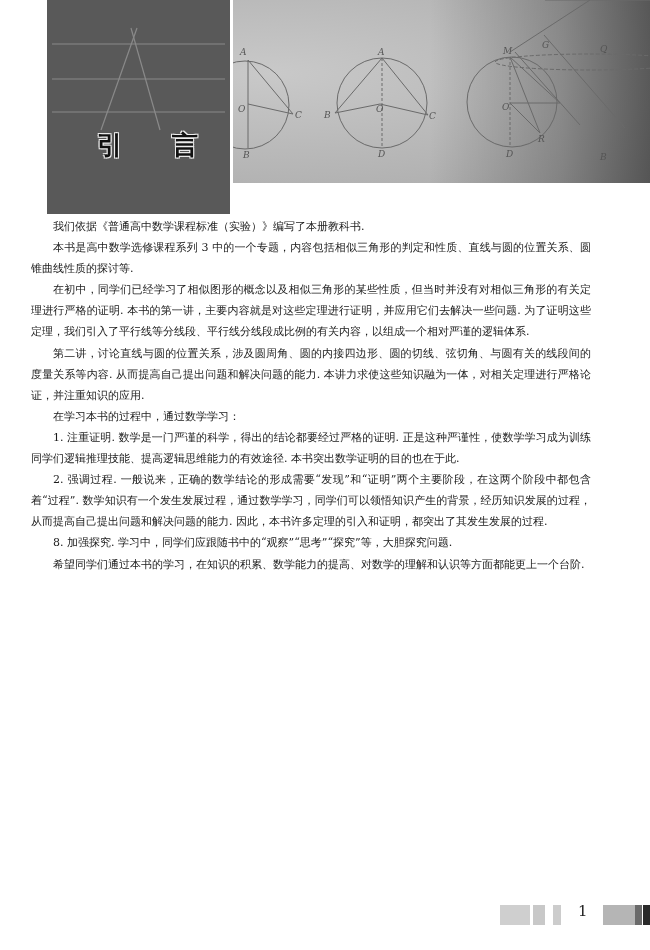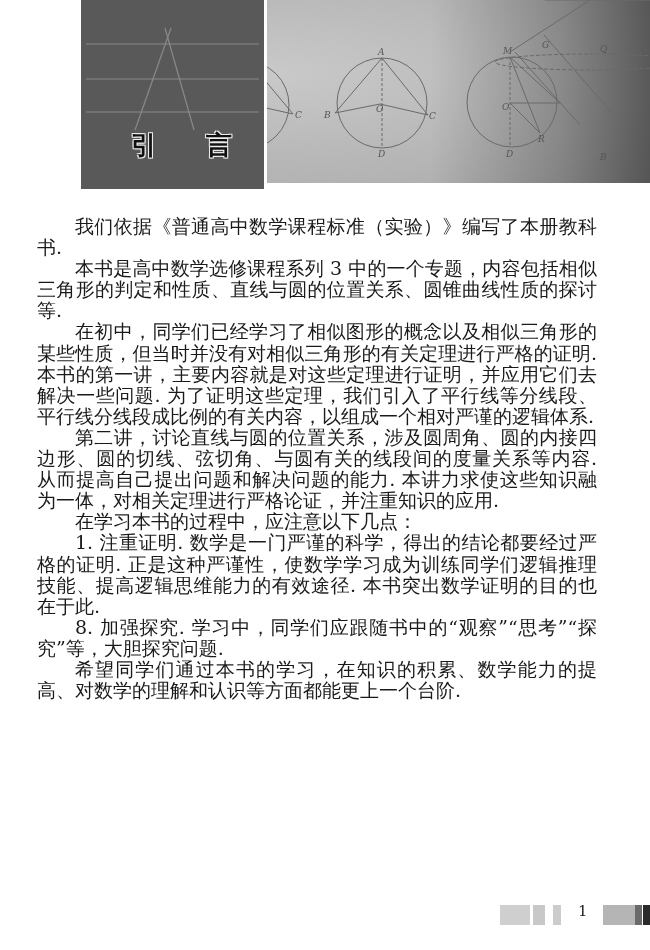--- a/index.html
+++ b/index.html
@@ -13,36 +13,35 @@
     position:absolute; left:110px; top:0; width:540px; height:183px;
     background:
       radial-gradient(ellipse at 30% 40%, #c9c9c9 0%, #b9b9b9 50%, #aaaaaa 100%);
   }
   .banner .shade {
     position:absolute; right:0; top:0; width:220px; height:183px;
     background:linear-gradient(90deg, rgba(0,0,0,0) 0%, rgba(0,0,0,0.25) 60%, rgba(0,0,0,0.5) 100%);
   }
   .banner svg { position:absolute; left:0; top:0; }
   .title-panel {
-    position:absolute; left:47px; top:0; width:183px; height:189px;
+    position:absolute; left:47px; top:0; width:183px; height:214px;
     background:#595959;
     box-shadow:0 0 0 3px #ffffff;
-    margin-left:34px;
   }
   .title-panel svg { position:absolute; left:0; top:0; }
   .title-text {
     position:absolute; left:50px; top:128px; width:130px;
     font-family:"DejaVu Sans","Liberation Sans",sans-serif;
     font-weight:bold; font-size:26px; letter-spacing:20px;
     color:#111;
     text-shadow:1px 1px 0 #eee, -1px -1px 0 #eee, 1px -1px 0 #eee, -1px 1px 0 #eee;
   }
   .content {
-    position:absolute; left:37px; top:216px; width:560px;
-    font-size:19px; line-height:21.1px;
+    position:absolute; left:31px; top:216px; width:560px;
+    font-size:11px; line-height:21.1px;
     text-align:justify;
   }
   .content p { margin:0; text-indent:2em; }
   .footer-bars { position:absolute; top:905px; height:20px; }
   .page-number {
     position:absolute; left:578px; top:902px;
     font-size:15px; color:#222;
   }
 </style>
 </head>
@@ -109,22 +108,23 @@
     </g>
   </svg>
   <div class="title-text">引 言</div>
 </div>
 
 <div class="content">
   <p>我们依据《普通高中数学课程标准（实验）》编写了本册教科书.</p>
   <p>本书是高中数学选修课程系列 3 中的一个专题，内容包括相似三角形的判定和性质、直线与圆的位置关系、圆锥曲线性质的探讨等.</p>
   <p>在初中，同学们已经学习了相似图形的概念以及相似三角形的某些性质，但当时并没有对相似三角形的有关定理进行严格的证明. 本书的第一讲，主要内容就是对这些定理进行证明，并应用它们去解决一些问题. 为了证明这些定理，我们引入了平行线等分线段、平行线分线段成比例的有关内容，以组成一个相对严谨的逻辑体系.</p>
   <p>第二讲，讨论直线与圆的位置关系，涉及圆周角、圆的内接四边形、圆的切线、弦切角、与圆有关的线段间的度量关系等内容. 从而提高自己提出问题和解决问题的能力. 本讲力求使这些知识融为一体，对相关定理进行严格论证，并注重知识的应用.</p>
-  <p>在学习本书的过程中，应注意以下几点：</p>
+  <p>在学习本书的过程中，通过数学学习：</p>
   <p>1. 注重证明. 数学是一门严谨的科学，得出的结论都要经过严格的证明. 正是这种严谨性，使数学学习成为训练同学们逻辑推理技能、提高逻辑思维能力的有效途径. 本书突出数学证明的目的也在于此.</p>
+  <p>2. 强调过程. 一般说来，正确的数学结论的形成需要“发现”和“证明”两个主要阶段，在这两个阶段中都包含着“过程”. 数学知识有一个发生发展过程，通过数学学习，同学们可以领悟知识产生的背景，经历知识发展的过程，从而提高自己提出问题和解决问题的能力. 因此，本书许多定理的引入和证明，都突出了其发生发展的过程.</p>
   <p>8. 加强探究. 学习中，同学们应跟随书中的“观察”“思考”“探究”等，大胆探究问题.</p>
   <p>希望同学们通过本书的学习，在知识的积累、数学能力的提高、对数学的理解和认识等方面都能更上一个台阶.</p>
 </div>
 
 <div class="footer-bars" style="left:500px;width:30px;background:#cfcfcf;"></div>
 <div class="footer-bars" style="left:533px;width:12px;background:#c8c8c8;"></div>
 <div class="footer-bars" style="left:553px;width:8px;background:#cccccc;"></div>
 <div class="page-number">1</div>
 <div class="footer-bars" style="left:603px;width:32px;background:#b5b5b5;"></div>
 <div class="footer-bars" style="left:635px;width:7px;background:#6a6a6a;"></div>

